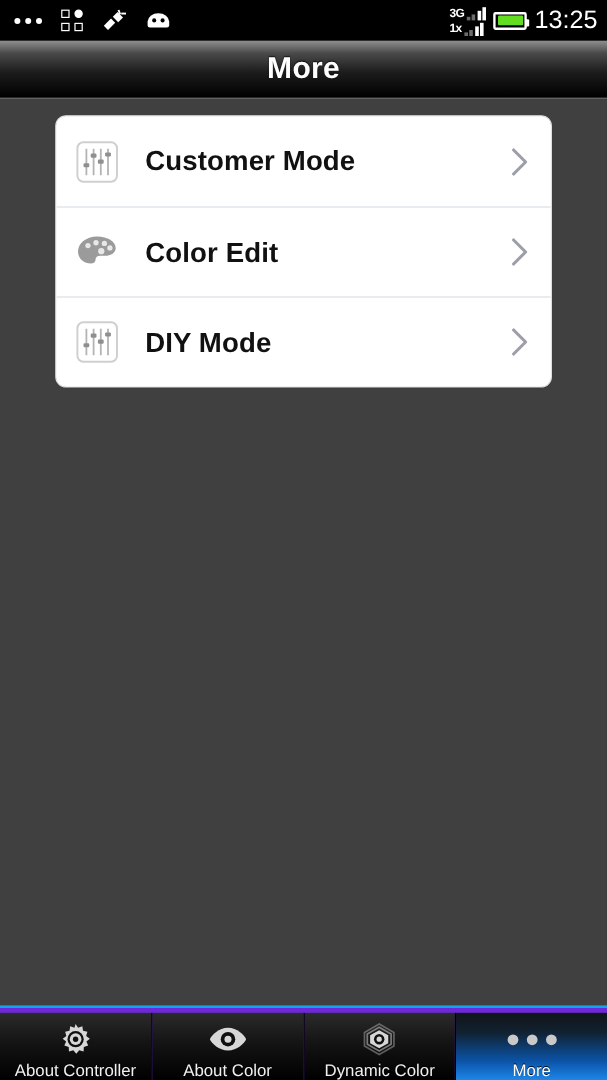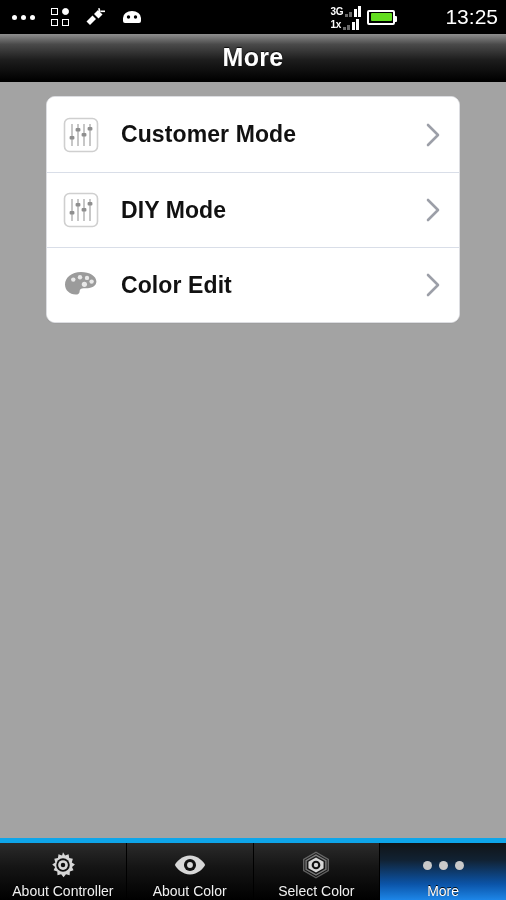--- a/index.html
+++ b/index.html
@@ -45,36 +45,36 @@
   .sig-label{ color:#fff; font-size:10px; font-weight:bold; line-height:11px; letter-spacing:-0.5px; font-family:"Liberation Sans",sans-serif;}
   .bars{ display:flex; align-items:flex-end; gap:1.5px; height:11px; }
   .bars b{ display:block; width:3px; background:#fff; }
   .bars b.b1{ height:3px; } .bars b.b2{ height:5px; }
   .bars b.b3{ height:8px; } .bars b.b4{ height:11px; }
   .bars b.dim{ background:#6a6a6a; }
 
   .battery{ width:28px;height:15px;border:2px solid #fff;border-radius:2px;position:relative;display:flex;align-items:center;padding:1.5px; }
   .battery:after{ content:""; position:absolute; right:-4px; top:4px; width:3px;height:6px;background:#fff;border-radius:0 1px 1px 0; }
   .battery i{ display:block; height:100%; width:100%; background:#63dd20; border-radius:1px; }
-  .clock{ color:#fff; font-size:21px; font-weight:400; letter-spacing:0px; line-height:24px;margin-left:44px; }
+  .clock{ color:#fff; font-size:21px; font-weight:400; letter-spacing:0px; line-height:24px; }
 
   
   .titlebar{
     height:48px; flex:0 0 48px;
     background:linear-gradient(to bottom,#8f8f8f 0%,#4a4a4a 22%,#1d1d1d 55%,#000 100%);
     display:flex; align-items:center; justify-content:center;
     border-bottom:1px solid #000;
   }
   .titlebar .title{
     color:#fff; font-size:25px; font-weight:bold; letter-spacing:0.3px;
     text-shadow:0 -1px 1px rgba(0,0,0,.8);
   }
 
   
-  .content{ flex:1 1 auto; background:#a3a3a3; padding:14px 46px 0 46px; position:relative; }
+  .content{ flex:1 1 auto; background:#404040; padding:14px 46px 0 46px; position:relative; }
 
   .card{
     background:#fff;
     border:1px solid #dcdde1;
     border-radius:9px;
     overflow:hidden;
     box-shadow:0 1px 1px rgba(0,0,0,.03);
   }
   .row{
     height:75px;
@@ -91,22 +91,23 @@
     font-size:23px; font-weight:bold; color:#111;
     letter-spacing:0.1px;
     flex:1 1 auto;
   }
   .chev{ width:20px;height:32px; flex:0 0 20px; display:flex;align-items:center;justify-content:center; opacity:.85; }
 
   
   .tabbar{
     flex:0 0 62px; height:62px;
     display:flex;
-    background:#22c55e;
-    border-top:5px solid #0ea5e9;
+    background:#6d28d9;
+    border-top:2px solid #0ea5e9;
+    align-items:flex-end;
   }
   .tab{
     flex:1 1 0; position:relative;
     display:flex; flex-direction:column; align-items:center; justify-content:flex-start;
     padding-top:6px;
     background:linear-gradient(to bottom,#2b2b2b 0%,#151515 42%,#000 100%);
     color:#f2f2f2;
     overflow:hidden;
   }
   .tab + .tab{ border-left:1px solid #000; }
@@ -225,57 +226,57 @@
         <span class="chev">
           <svg width="16" height="28" viewBox="0 0 16 28">
             <polyline points="3,4 13,14 3,24" fill="none" stroke="#8b8f99" stroke-width="2.6" stroke-linecap="round" stroke-linejoin="round"></polyline>
           </svg>
         </span>
       </div>
 
       <div class="row">
         <span class="row-icon">
           <svg width="40" height="40" viewBox="0 0 40 40">
-            <rect x="3.5" y="3.5" width="33" height="33" rx="5" fill="#fff" stroke="#cfcfcf" stroke-width="1.6"></rect>
-            <g stroke="#b4b4b4" stroke-width="1.5">
-              <line x1="11" y1="9" x2="11" y2="31"></line>
-              <line x1="17" y1="9" x2="17" y2="31"></line>
-              <line x1="23" y1="9" x2="23" y2="31"></line>
-              <line x1="29" y1="9" x2="29" y2="31"></line>
-            </g>
-            <g fill="#8f8f8f">
-              <rect x="8.6" y="21" width="4.8" height="3.4" rx="1"></rect>
-              <rect x="14.6" y="13" width="4.8" height="3.4" rx="1"></rect>
-              <rect x="20.6" y="18" width="4.8" height="3.4" rx="1"></rect>
-              <rect x="26.6" y="12" width="4.8" height="3.4" rx="1"></rect>
-            </g>
-          </svg>
-        </span>
-        <span class="row-label">DIY Mode</span>
-        <span class="chev">
-          <svg width="16" height="28" viewBox="0 0 16 28">
-            <polyline points="3,4 13,14 3,24" fill="none" stroke="#8b8f99" stroke-width="2.6" stroke-linecap="round" stroke-linejoin="round"></polyline>
-          </svg>
-        </span>
-      </div>
-
-      <div class="row">
-        <span class="row-icon">
-          <svg width="40" height="40" viewBox="0 0 40 40">
             <path d="M20 7 C10.5 7 4 12.8 4 19.6 C4 25.2 8.6 29.6 14.6 29.6 C17.2 29.6 18.6 28.2 18.6 26.4 C18.6 24.4 20.2 23.2 22.6 23.2 L26.6 23.2 C31.6 23.2 35.4 20.4 35.4 16.6 C35.4 11.2 28.6 7 20 7 Z" fill="#9b9b9b"></path>
             <g fill="#e8e8e8">
               <circle cx="12.3" cy="14.6" r="2.2"></circle>
               <circle cx="19" cy="12.3" r="2.2"></circle>
               <circle cx="26" cy="12.9" r="2.2"></circle>
               <circle cx="30.6" cy="16.6" r="2.2"></circle>
               <circle cx="23.4" cy="19.3" r="2.6"></circle>
             </g>
           </svg>
         </span>
         <span class="row-label">Color Edit</span>
+        <span class="chev">
+          <svg width="16" height="28" viewBox="0 0 16 28">
+            <polyline points="3,4 13,14 3,24" fill="none" stroke="#8b8f99" stroke-width="2.6" stroke-linecap="round" stroke-linejoin="round"></polyline>
+          </svg>
+        </span>
+      </div>
+
+      <div class="row">
+        <span class="row-icon">
+          <svg width="40" height="40" viewBox="0 0 40 40">
+            <rect x="3.5" y="3.5" width="33" height="33" rx="5" fill="#fff" stroke="#cfcfcf" stroke-width="1.6"></rect>
+            <g stroke="#b4b4b4" stroke-width="1.5">
+              <line x1="11" y1="9" x2="11" y2="31"></line>
+              <line x1="17" y1="9" x2="17" y2="31"></line>
+              <line x1="23" y1="9" x2="23" y2="31"></line>
+              <line x1="29" y1="9" x2="29" y2="31"></line>
+            </g>
+            <g fill="#8f8f8f">
+              <rect x="8.6" y="21" width="4.8" height="3.4" rx="1"></rect>
+              <rect x="14.6" y="13" width="4.8" height="3.4" rx="1"></rect>
+              <rect x="20.6" y="18" width="4.8" height="3.4" rx="1"></rect>
+              <rect x="26.6" y="12" width="4.8" height="3.4" rx="1"></rect>
+            </g>
+          </svg>
+        </span>
+        <span class="row-label">DIY Mode</span>
         <span class="chev">
           <svg width="16" height="28" viewBox="0 0 16 28">
             <polyline points="3,4 13,14 3,24" fill="none" stroke="#8b8f99" stroke-width="2.6" stroke-linecap="round" stroke-linejoin="round"></polyline>
           </svg>
         </span>
       </div>
 
     </div>
   </div>
 
@@ -311,21 +312,21 @@
         <svg width="34" height="30" viewBox="0 0 36 30">
           <g fill="none" stroke="#bdbdbd" stroke-width="1.5">
             <path d="M18 1.5 L31 9 L31 21 L18 28.5 L5 21 L5 9 Z" opacity="0.45"></path>
             <path d="M18 4.5 L28.5 10.5 L28.5 19.5 L18 25.5 L7.5 19.5 L7.5 10.5 Z" opacity="0.6"></path>
           </g>
           <path d="M18 7 L26 11.5 L26 18.5 L18 23 L10 18.5 L10 11.5 Z" fill="#d7d7d7"></path>
           <circle cx="18" cy="15" r="4.6" fill="#101010"></circle>
           <circle cx="18" cy="15" r="2.3" fill="#d7d7d7"></circle>
         </svg>
       </span>
-      <span class="tab-label">Select Color</span>
+      <span class="tab-label">Dynamic Color</span>
     </div>
 
 
     <div class="tab active">
       <span class="tab-icon dots-tab">
         <i></i>
           <i></i>
           <i></i>
       </span>
       <span class="tab-label">More</span>

